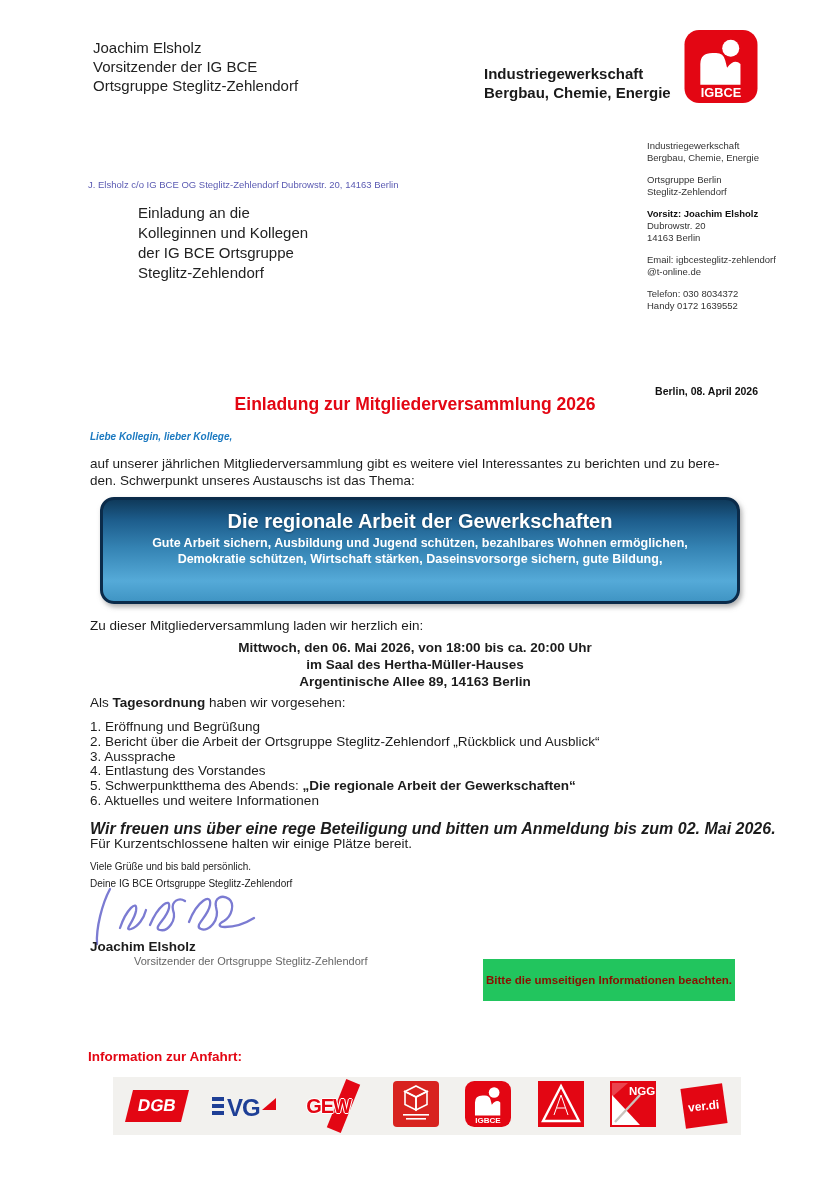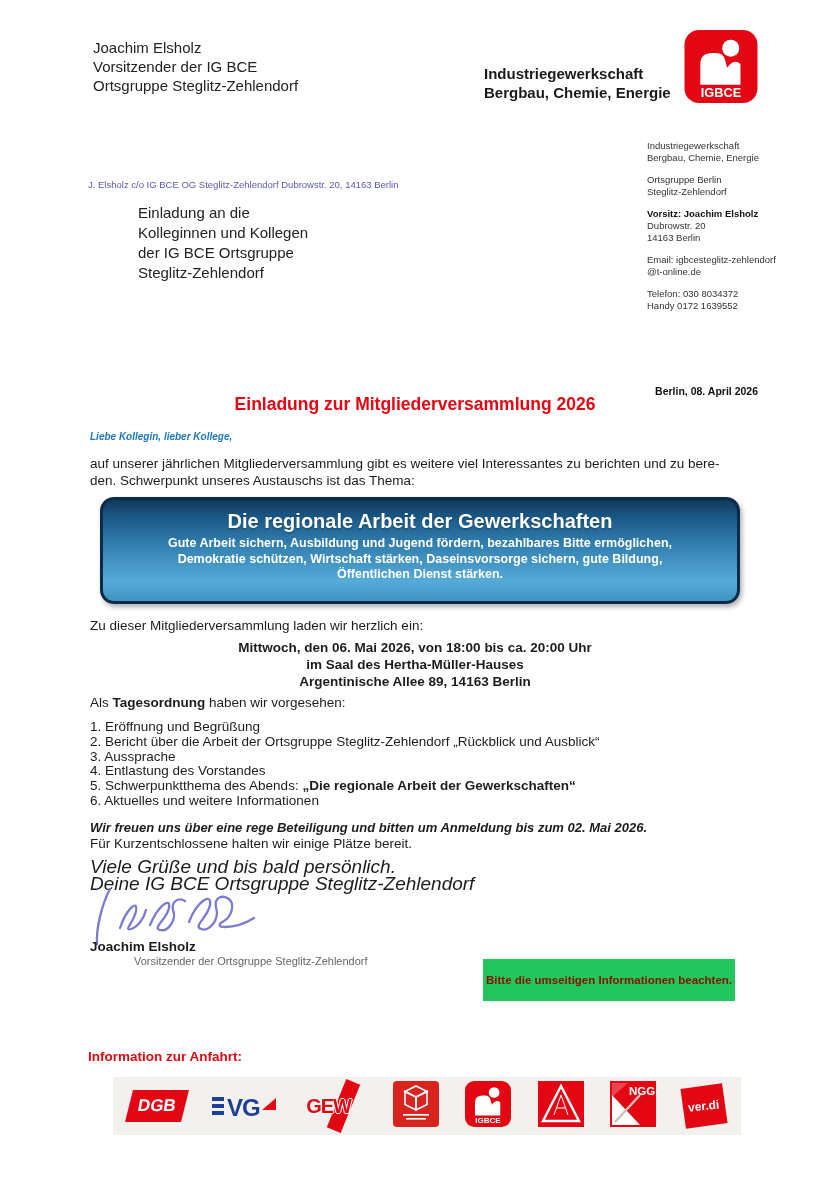--- a/index.html
+++ b/index.html
@@ -32,23 +32,23 @@
             box-shadow:2px 3px 5px rgba(110,110,110,.55); text-align:center; color:#fff; }
   .banner-title { margin-top:10px; font-size:20px; font-weight:700; text-shadow:0 1px 2px rgba(0,0,0,.35); }
   .banner-sub { margin-top:3px; font-size:12.5px; line-height:15.5px; font-weight:700; }
 
   .invite-line { left:90px; top:618px; font-size:13.5px; }
   .meeting { left:90px; top:639px; width:650px; text-align:center; font-size:13.5px; line-height:17px; font-weight:700; }
   .agenda-intro { left:90px; top:695px; font-size:13.5px; }
   .agenda { left:90px; top:720px; font-size:13.5px; line-height:14.8px; }
   .b { font-weight:700; }
 
-  .closing1 { left:90px; top:820px; font-size:13px; font-weight:700; font-style:italic; }
+  .closing1 { left:90px; top:820px; font-size:16px; font-weight:700; font-style:italic; }
   .closing2 { left:90px; top:836px; font-size:13.5px; }
-  .greet { left:90px; top:859px; font-size:19px; line-height:16.5px;font-style:italic; }
+  .greet { left:90px; top:859px; font-size:10px; line-height:16.5px; }
 
   .sig { left:88px; top:886px; width:185px; height:60px; }
   .signer-name { left:90px; top:939px; font-size:13.5px; font-weight:700; }
   .signer-role { left:88px; top:955px; font-size:11px; color:#666;margin-left:46px; }
 
   .note { left:483px; top:959px; background:#22c55e; color:#8b0f00; font-size:11.5px; font-weight:700; padding:15px 3px; }
 
   .anfahrt { left:88px; top:1049px; font-size:13.5px; font-weight:700; color:#e30613; }
   .strip { left:113px; top:1077px; width:628px; height:58px; background:#f2f1ee;
            display:flex; align-items:center; justify-content:space-between; padding:0 16px; }
@@ -128,23 +128,22 @@
 
   <div class="abs salutation">Liebe Kollegin, lieber Kollege,</div>
   <div class="abs intro">
     <div>auf unserer jährlichen Mitgliederversammlung gibt es weitere viel Interessantes zu berichten und zu bere-</div>
     <div>den. Schwerpunkt unseres Austauschs ist das Thema:</div>
   </div>
 
   <div class="abs banner">
     <div class="banner-title">Die regionale Arbeit der Gewerkschaften</div>
     <div class="banner-sub">
-      <div>Gute Arbeit sichern, Ausbildung und Jugend fördern, bezahlbares Bitte ermöglichen,</div>
+      <div>Gute Arbeit sichern, Ausbildung und Jugend schützen, bezahlbares Wohnen ermöglichen,</div>
       <div>Demokratie schützen, Wirtschaft stärken, Daseinsvorsorge sichern, gute Bildung,</div>
-      <div>Öffentlichen Dienst stärken.</div>
     </div>
   </div>
 
   <div class="abs invite-line">Zu dieser Mitgliederversammlung laden wir herzlich ein:</div>
   <div class="abs meeting">
     <div>Mittwoch, den 06. Mai 2026, von 18:00 bis ca. 20:00 Uhr</div>
     <div>im Saal des Hertha-Müller-Hauses</div>
     <div>Argentinische Allee 89, 14163 Berlin</div>
   </div>
 

